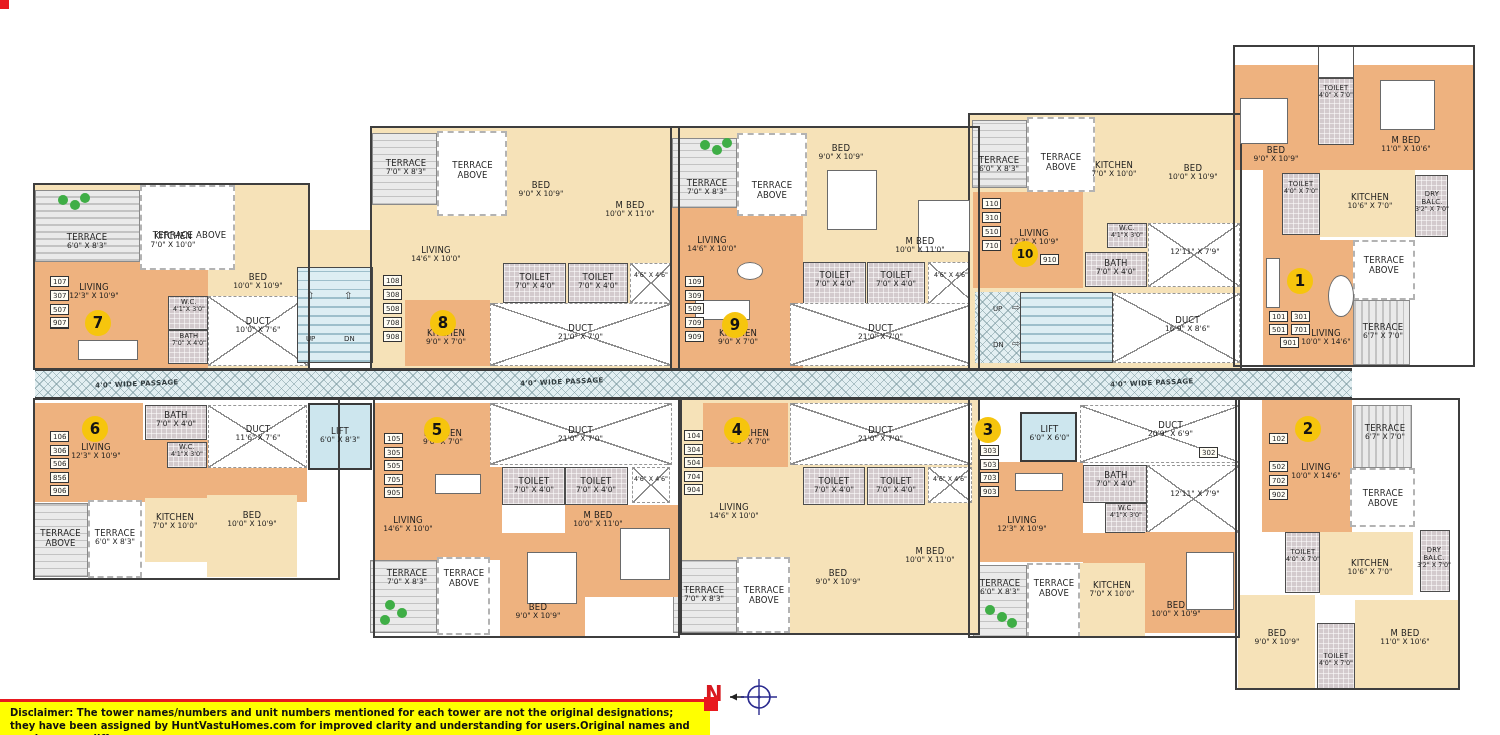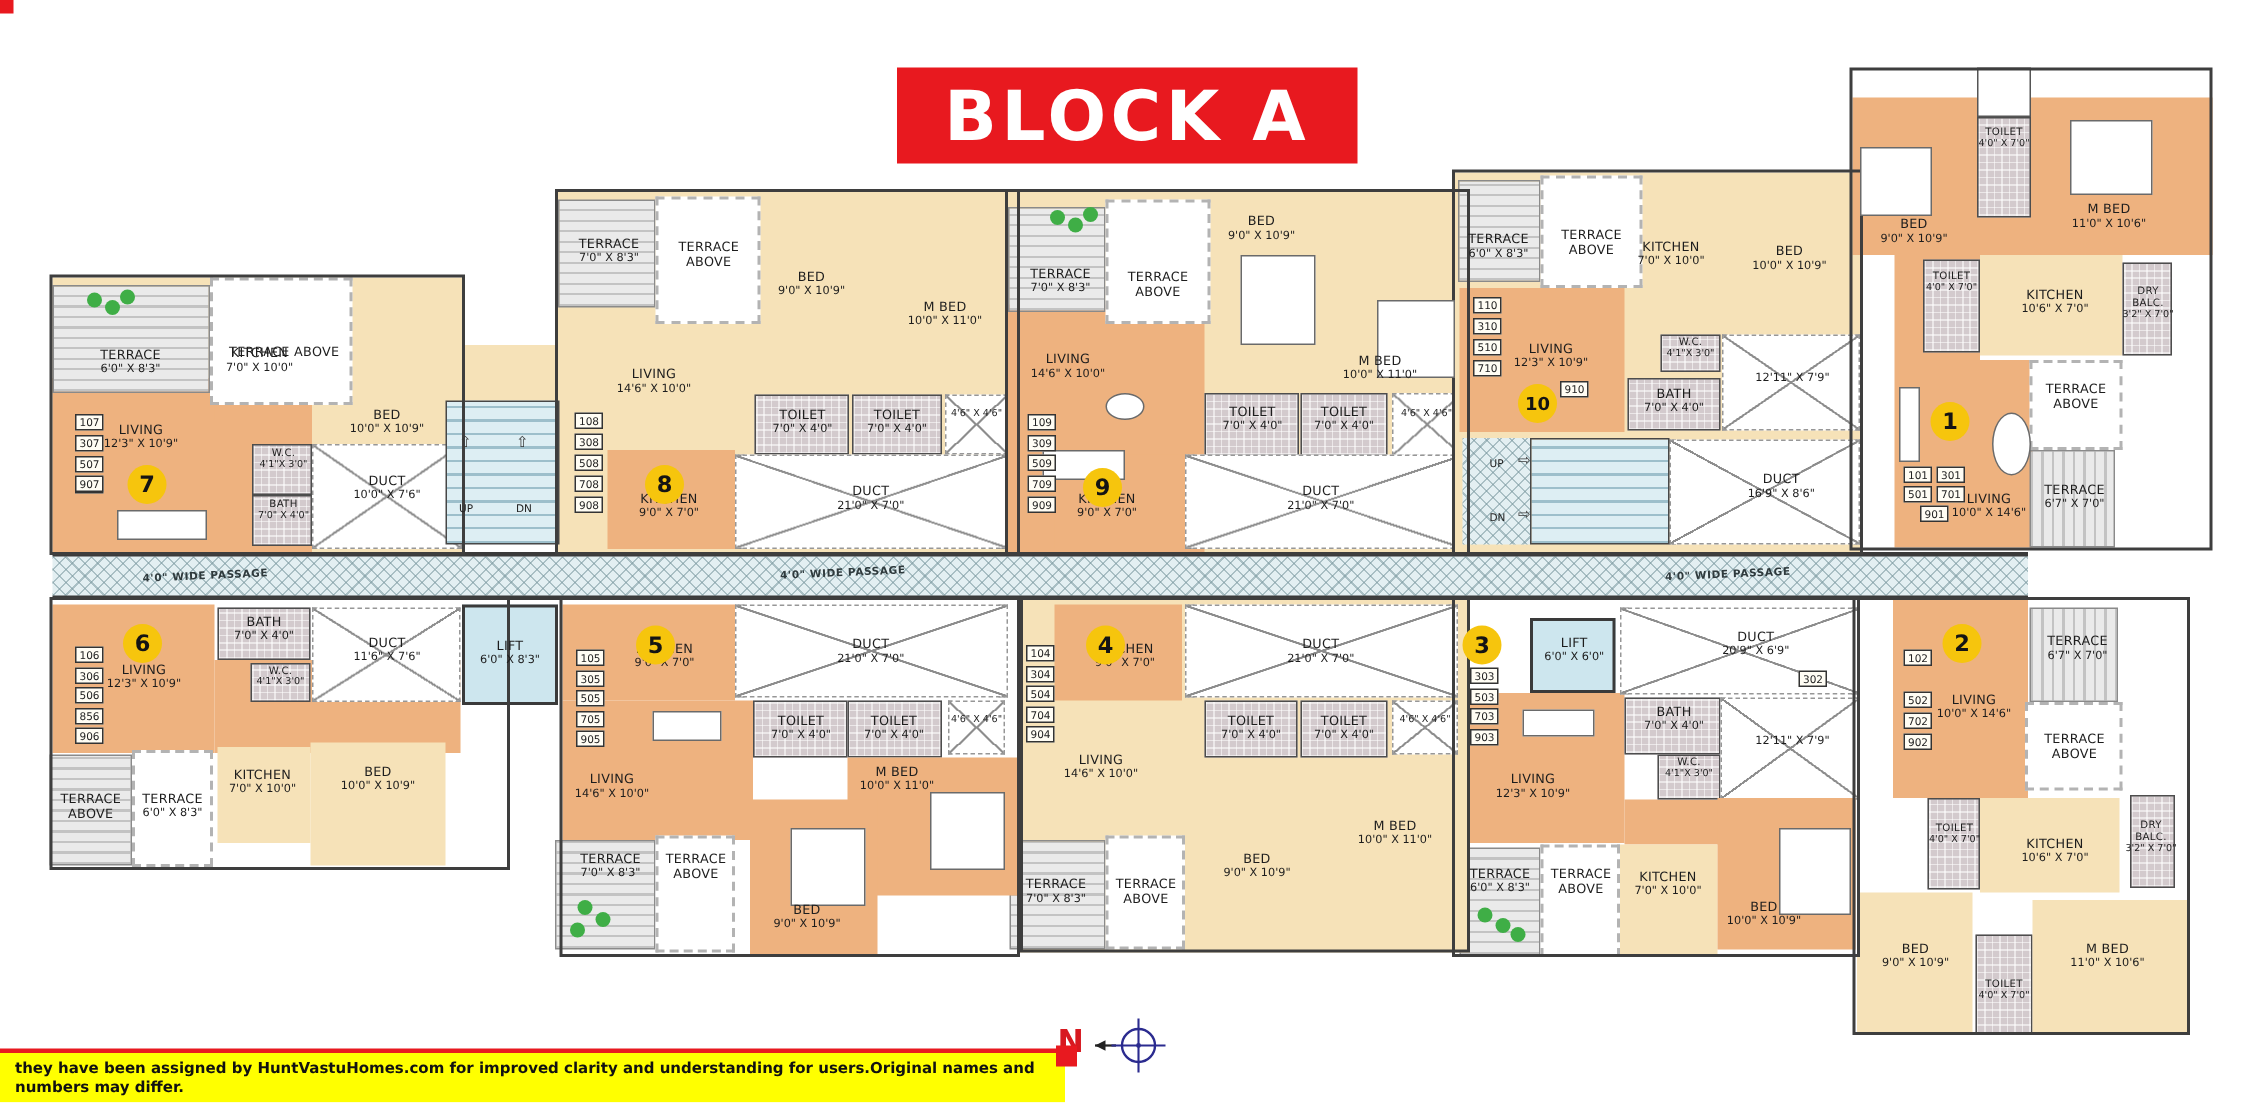--- a/index.html
+++ b/index.html
@@ -355,21 +355,21 @@
     </div>
 <div class="rm" style="left:1145px;top:315px;width:85px">
       <span class="n">DUCT</span>
       <span class="d">16'9" X 8'6"</span>
     </div>
 <span class="nb" style="left:982px;top:198px">110</span>
 <span class="nb" style="left:982px;top:212px">310</span>
 <span class="nb" style="left:982px;top:226px">510</span>
 <span class="nb" style="left:982px;top:240px">710</span>
 <span class="nb" style="left:1040px;top:254px">910</span>
-<div class="bdg b10" style="left:1012px;top:256px">10</div>
+<div class="bdg b10" style="left:1012px;top:241px">10</div>
 <span class="lbl-sm" style="left:993px;top:305px">UP</span>
 <span class="arrow" style="left:1012px;top:302px">⇨</span>
 <span class="lbl-sm" style="left:993px;top:341px">DN</span>
 <span class="arrow" style="left:1012px;top:338px">⇨</span>
 
 <div class="rm sm" style="left:1317px;top:84px;width:38px">
       <span class="n">TOILET</span>
       <span class="d">4'0" X 7'0"</span>
     </div>
 <div class="rm" style="left:1243px;top:145px;width:66px">
@@ -621,30 +621,30 @@
 <span class="nb" style="left:50px;top:445px">306</span>
 <span class="nb" style="left:50px;top:458px">506</span>
 <span class="nb" style="left:50px;top:472px">856</span>
 <span class="nb" style="left:50px;top:485px">906</span>
 <div class="bdg" style="left:82px;top:416px">6</div>
 <div class="rm" style="left:312px;top:426px;width:56px">
       <span class="n">LIFT</span>
       <span class="d">6'0" X 8'3"</span>
     </div>
 
-<div class="title">BLOCK A</div>
 <span class="comp-n">N</span>
 <svg class="comp" width="52" height="42">
 <line x1="2" y1="21" x2="16" y2="21" stroke="#222" stroke-width="1.5"></line>
 <polygon points="2,21 9,17.5 9,24.5" fill="#222"></polygon>
 <circle cx="31" cy="21" r="11" fill="none" stroke="#2b2b8f" stroke-width="1.6"></circle>
 <line x1="31" y1="3" x2="31" y2="39" stroke="#2b2b8f" stroke-width="1.4"></line>
 <line x1="13" y1="21" x2="49" y2="21" stroke="#2b2b8f" stroke-width="1.4"></line>
 <circle cx="31" cy="21" r="1.6" fill="#2b2b8f"></circle>
 </svg>
 <div class="redbit" style="left:0;top:0;width:9px;height:9px"></div>
 <div class="redbit" style="left:0;top:699px;width:706px;height:3px"></div>
 <div class="redbit" style="left:704px;top:697px;width:14px;height:14px"></div>
 <div class="disc">
+<div>Disclaimer: The tower names/numbers and unit numbers mentioned for each tower are not the original designations;</div>
 <div>they have been assigned by HuntVastuHomes.com for improved clarity and understanding for users.Original names and numbers may differ.</div>
 </div>
 
 </div>
 
 </body></html>

